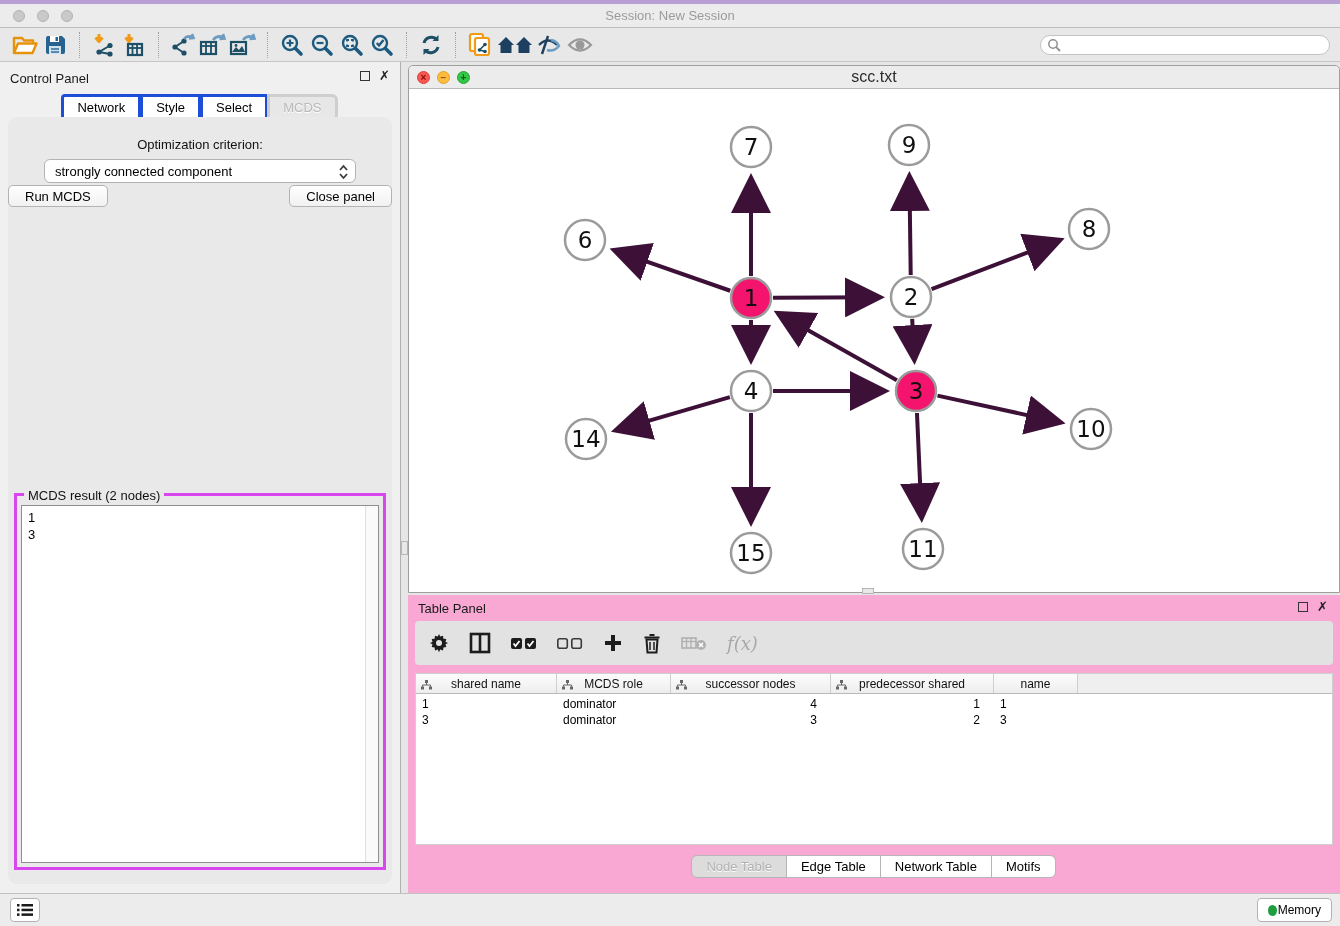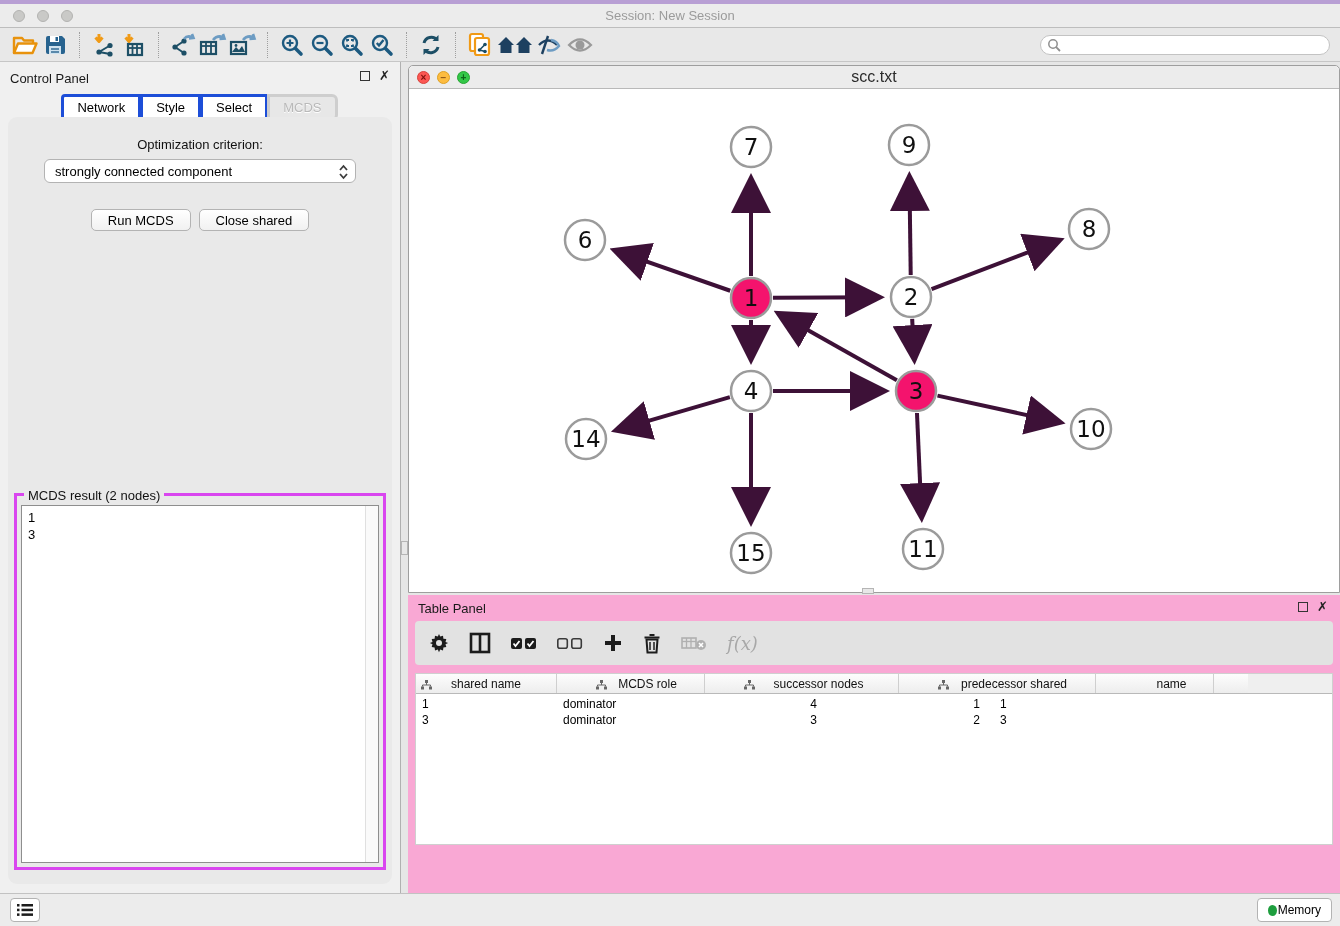--- a/index.html
+++ b/index.html
@@ -38,21 +38,21 @@
   .cp-tab:first-child { border-top-left-radius:4px; border-bottom-left-radius:4px; }
   .cp-tab.disabled-sel { background:#e7e7e7; color:#b9b9b9; text-shadow:0 1px 0 #fff;
     border-color:#cecece; border-top-right-radius:6px; border-bottom-right-radius:6px; }
   #cp-content { left:8px; top:55px; width:384px; height:767px; background:#e9e9e9;
     border-radius:9px; }
   #opt-label { width:100%; text-align:center; top:20px; font-size:13px; color:#111; }
   #opt-select { left:36px; top:42px; width:312px; height:24px; background:#fff;
     border:1px solid #b3b3b3; border-radius:6px; font-size:13px; color:#000;
     display:flex; align-items:center; padding-left:10px; }
   #opt-arrows { position:absolute; right:7px; top:4px; }
-  .cp-btn-row { top:92px; width:100%; display:flex; justify-content:center; gap:8px; }
+  .cp-btn-row { top:68px; width:100%; display:flex; justify-content:space-between; gap:8px; }
   .cp-btn { height:22px; padding:0 16px; font-size:13px; color:#000;
     background:linear-gradient(#ffffff,#f1f1f1); border:1px solid #b3b3b3; border-radius:5px; }
   #result-group { left:6px; top:376px; width:372px; height:377px; border:3px solid #d946ef; }
   #result-legend { position:absolute; top:-8px; left:7px; background:#e9e9e9;
     padding:0 4px; font-size:13px; color:#111; }
   #result-area { position:absolute; left:4px; top:9px; right:4px; bottom:4px; background:#fff;
     border:1px solid #8e8e8e; font-size:13px; color:#000; }
   #result-lines { padding:3px 6px; line-height:17px; }
   #result-scroll { position:absolute; right:0; top:0; bottom:0; width:13px; background:#fafafa;
     border-left:1px solid #e0e0e0; }
@@ -77,21 +77,21 @@
   
   #table-panel { left:408px; top:595px; width:932px; height:298px; background:#f9a8d4; }
   #tp-toolbar { left:7px; top:26px; width:918px; height:44px; background:#e2e2e2;
     border-radius:4px; display:flex; align-items:center; padding-left:14px; gap:20px; }
   .tp-ic { display:flex; align-items:center; justify-content:center; height:26px; }
   #fx-label { font-family:"DejaVu Serif","Liberation Serif",serif; font-style:italic;
     font-size:18px; color:#a8a8a8; }
   #tp-table { left:7px; top:78px; width:918px; height:172px; background:#fff;
     border:1px solid #cfcfcf; }
   #tp-header { display:flex; height:20px; background:linear-gradient(#fdfdfd,#ededed);
-    border-bottom:1px solid #b9b9b9;gap:34px; }
+    border-bottom:1px solid #b9b9b9; }
   .th { position:relative; border-right:1px solid #cfcfcf; font-size:12px; color:#111;
     display:flex; align-items:center; justify-content:center; }
   .th .hicon { position:absolute; left:5px; top:5px; }
   .tr { display:flex; height:16px; font-size:12px; color:#000; }
   .td { overflow:hidden; white-space:nowrap; }
   .td.l { padding-left:6px; text-align:left; }
   .td.r { padding-right:14px; text-align:right; }
   #tp-tabs { left:0; top:260px; width:100%; display:flex; justify-content:center; }
   .tp-tab { border:1px solid #b5b5b5; background:#fff; padding:3px 14px; font-size:13px;
     margin-left:-1px; color:#000; }
@@ -280,21 +280,21 @@
       <span id="opt-arrows">
         <svg width="9" height="16" viewBox="0 0 9 16">
             <path d="M1 6 L4.5 2 L8 6" fill="none" stroke="#3c3c3c" stroke-width="1.8"></path>
             <path d="M1 10 L4.5 14 L8 10" fill="none" stroke="#3c3c3c" stroke-width="1.8"></path>
           </svg>
       </span>
     </div>
     <div id="opt-label" class="abs">Optimization criterion:</div>
     <div class="cp-btn-row abs">
       <button class="cp-btn">Run MCDS</button>
-      <button class="cp-btn">Close shared</button>
+      <button class="cp-btn">Close panel</button>
     </div>
     <div id="result-group" class="abs">
       <span id="result-legend">MCDS result (2 nodes)</span>
       <div id="result-area">
         <div id="result-lines">
           <div>1</div>
           <div>3</div>
         </div>
         <div id="result-scroll"></div>
       </div>
@@ -472,20 +472,26 @@
     </div>
     <div class="tr">
       <div class="td l" style="width:141px">3</div>
       <div class="td l" style="width:114px">dominator</div>
       <div class="td r" style="width:160px">3</div>
       <div class="td r" style="width:163px">2</div>
       <div class="td l" style="width:84px">3</div>
     </div>
   </div>
 
+  <div id="tp-tabs" class="abs">
+    <span class="tp-tab sel">Node Table</span>
+    <span class="tp-tab">Edge Table</span>
+    <span class="tp-tab">Network Table</span>
+    <span class="tp-tab">Motifs</span>
+  </div>
 </div>
 
 <div id="status-bar" class="abs">
   <div id="task-btn" class="abs">
     <svg width="16" height="14" viewBox="0 0 16 14">
         <rect x="0" y="1" width="2.5" height="2.5" fill="#1c1c1c"></rect>
         <rect x="0" y="5.7" width="2.5" height="2.5" fill="#1c1c1c"></rect>
         <rect x="0" y="10.4" width="2.5" height="2.5" fill="#1c1c1c"></rect>
         <rect x="4.5" y="1" width="11.5" height="2.5" fill="#1c1c1c"></rect>
         <rect x="4.5" y="5.7" width="11.5" height="2.5" fill="#1c1c1c"></rect>

